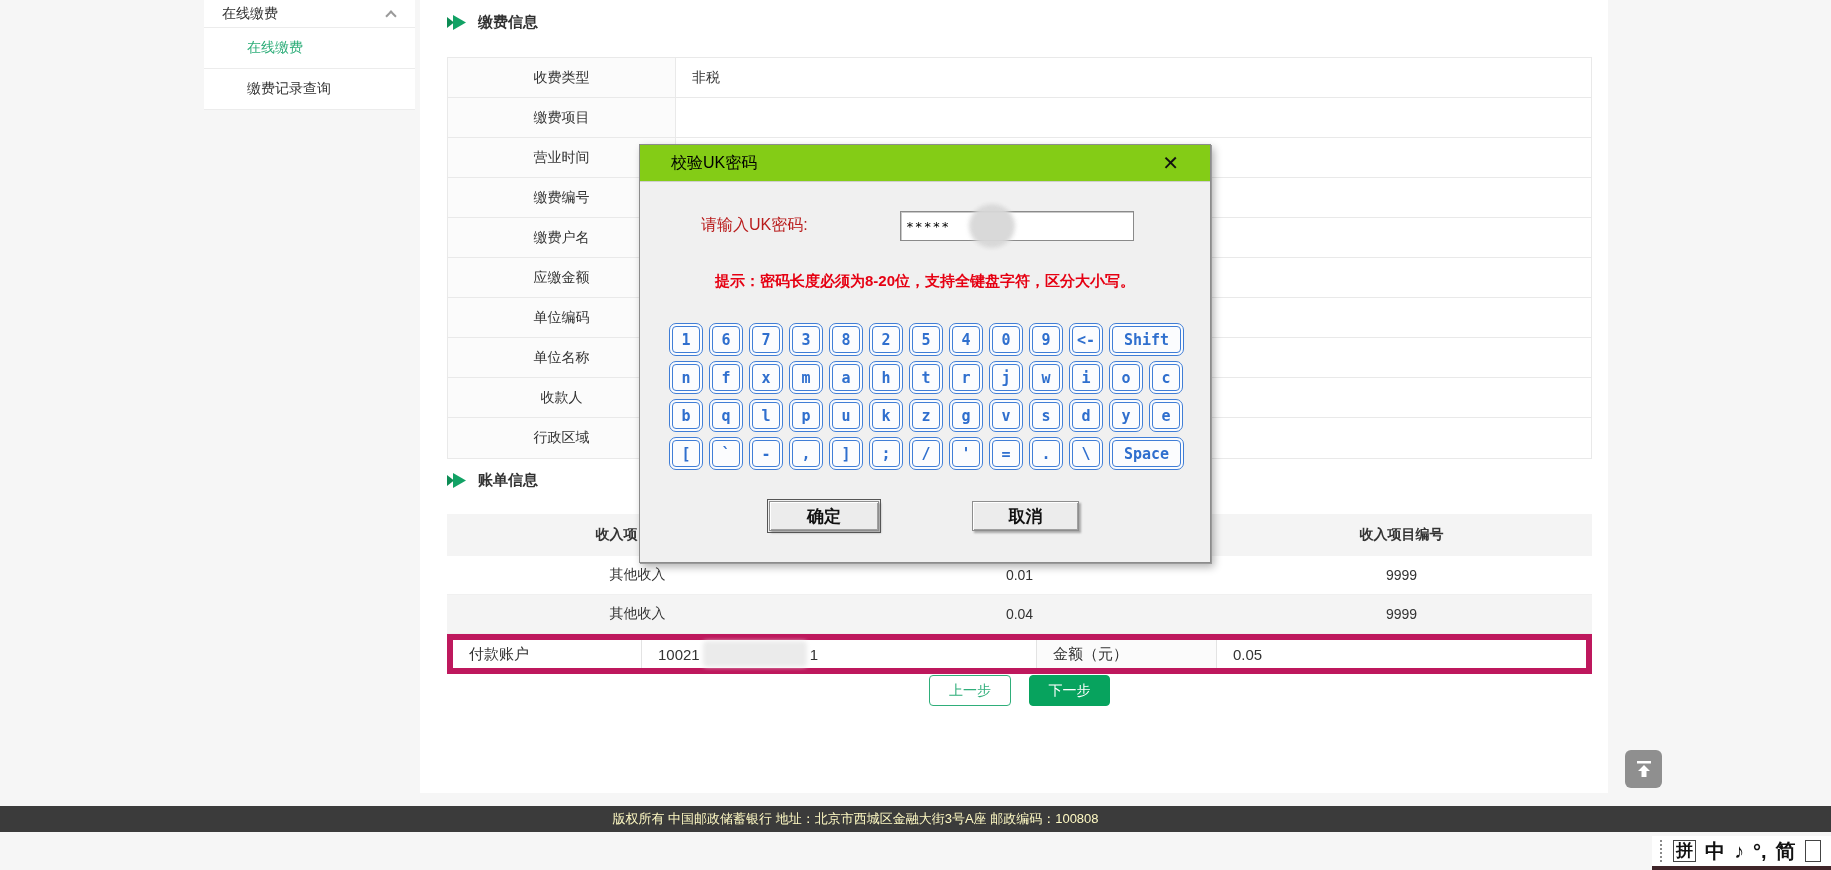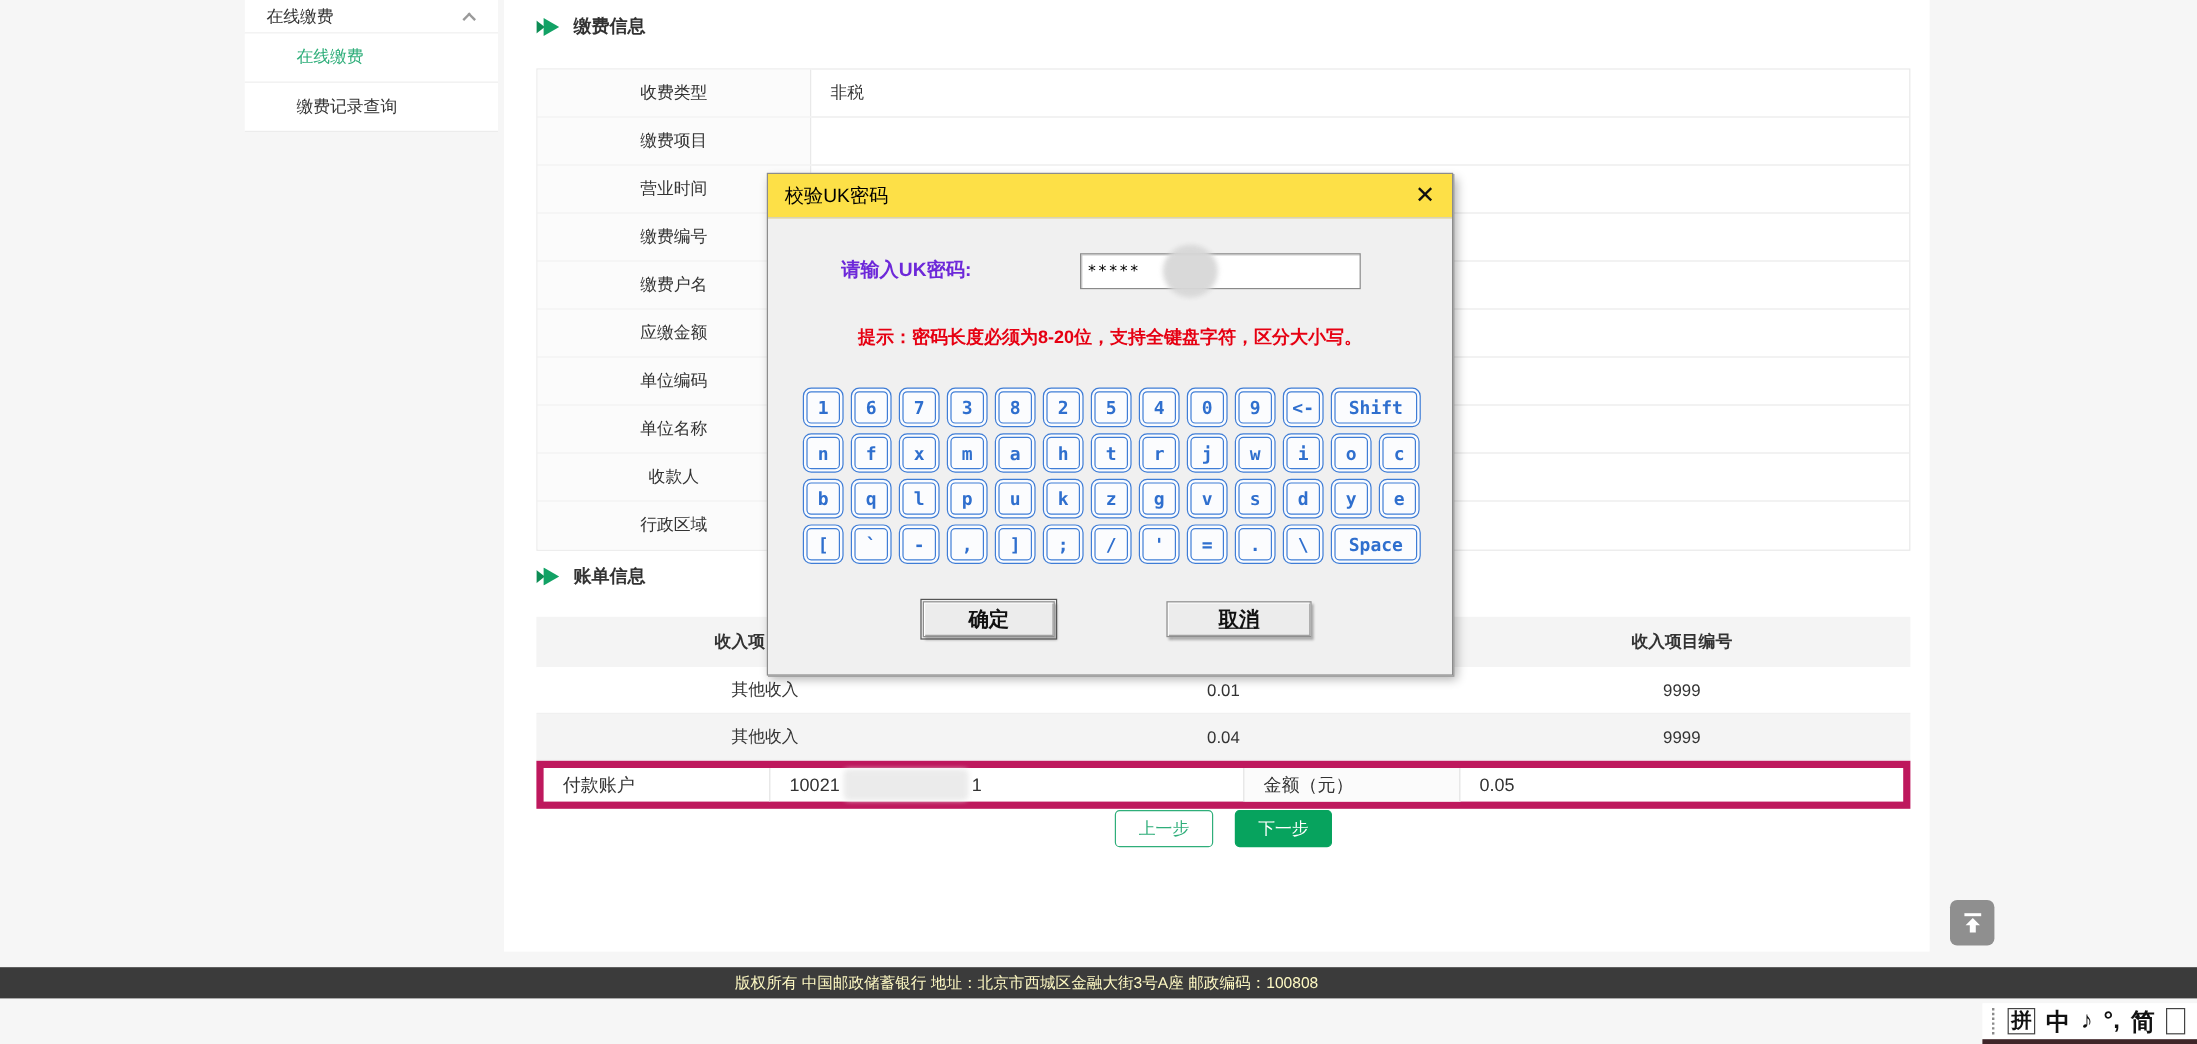--- a/index.html
+++ b/index.html
@@ -75,25 +75,25 @@
        display:flex;align-items:center;gap:9px;padding-left:8px;overflow:hidden;
        font-size:20px;font-weight:bold;color:#111;}
   .ime-strip{position:absolute;left:1652px;top:866px;width:179px;height:4px;background:#3f2529;z-index:31;}
   .ime-handle{width:4px;height:22px;border-left:2px dotted #8a8a8a;}
   .boxed{border:1.5px solid #444;padding:0 2px;font-size:17px;line-height:20px;}
   .boxcut{width:16px;height:22px;border:1.5px solid #444;}
 
   
   .modal{position:absolute;left:639px;top:144px;width:572px;height:419px;background:#f0f0f0;
          border:1px solid #8c8c8c;z-index:50;box-shadow:1px 1px 0 #9a9a9a,3px 4px 8px rgba(0,0,0,.3);}
-  .modal-title{position:absolute;left:0;top:0;width:100%;height:37px;background:#fde047;
+  .modal-title{position:absolute;left:0;top:0;width:100%;height:37px;background:#84cc16;
                border-bottom:1px solid #cfcfcf;display:flex;align-items:center;justify-content:space-between;
-               padding:0 14px;font-size:16px;color:#000;}
+               padding:0 31px;font-size:16px;color:#000;}
   .modal-close{font-size:20px;font-weight:300;color:#111;cursor:pointer;line-height:1;}
-  .pwd-label{position:absolute;left:61px;top:70px;font-size:16px;font-weight:700;color:#6d28d9;}
+  .pwd-label{position:absolute;left:61px;top:70px;font-size:16px;font-weight:400;color:#b91c1c;}
   .pwd-input{position:absolute;left:260px;top:66px;width:234px;height:30px;background:#fff;
              border:1px solid #8a8a8a;box-shadow:inset 1px 1px 0 #c9c9c9;display:flex;align-items:center;
              padding-left:5px;font-family:"DejaVu Sans Mono",monospace;font-size:13px;color:#000;letter-spacing:1px;}
   .blob{position:absolute;left:68px;top:-8px;width:46px;height:44px;border-radius:50%;
         background:#d7d7d7;filter:blur(2px);opacity:.95;}
   .hint{position:absolute;left:0;top:127px;width:100%;text-align:center;
         font-size:15px;font-weight:bold;color:#e60012;}
   .krow{position:absolute;left:29px;width:516px;display:flex;gap:6px;}
   .key{width:34px;height:33px;background:#fbfcfe;border:1px solid #3f7dd6;outline:1px solid #3f7dd6;
        outline-offset:-4px;border-radius:7px;color:#2f6fce;font-family:"DejaVu Sans Mono",monospace;
@@ -303,16 +303,16 @@
       <button class="key">;</button>
       <button class="key">/</button>
       <button class="key">'</button>
       <button class="key">=</button>
       <button class="key">.</button>
       <button class="key">\</button>
       <button class="key wide">Space</button>
     </div>
 
     <button class="winbtn primary" style="left:129px;width:110px;">确定</button>
-    <button class="winbtn" style="left:332px;width:121px;text-decoration:underline;">取消</button>
+    <button class="winbtn" style="left:332px;width:107px;">取消</button>
   </div>
 
 </div>
 
 </body></html>

